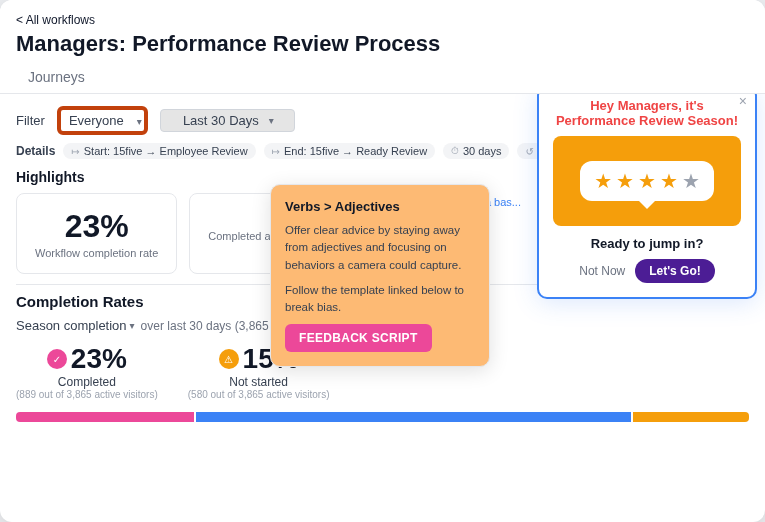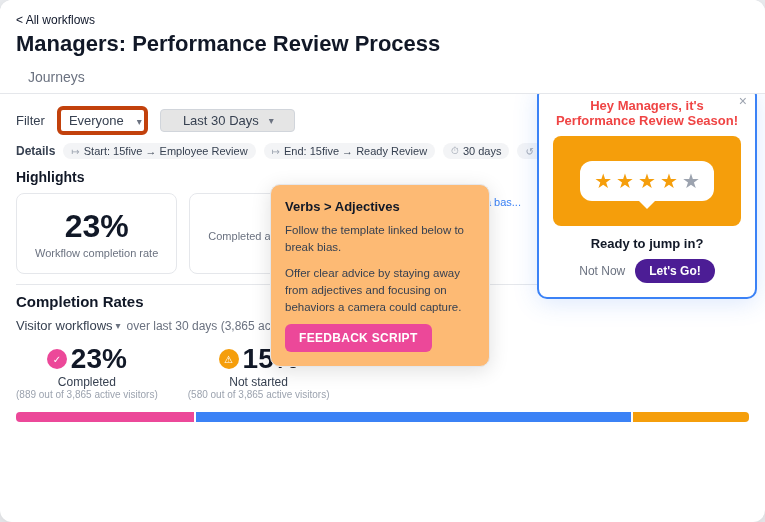--- a/index.html
+++ b/index.html
@@ -466,21 +466,21 @@
         </div>
       </div>
     </div>
 
     <div class="divider"></div>
 
     <div class="completion-section">
       <div class="section-title">Completion Rates</div>
       <div class="visitor-row">
         <span class="visitor-label">
-          <span>Visitor workflows</span>
+          <span>Season completion</span>
           <span class="caret">▾</span>
         </span>
         <span class="visitor-sub">over last 30 days (3,865 activ...</span>
       </div>
       <div class="stats-grid">
         <div class="stat-item">
           <div class="stat-inline">
             <span class="stat-icon-circle pink">✓</span>
             <span class="stat-big">23%</span>
           </div>
@@ -499,22 +499,22 @@
 
       <div class="bar-row">
         <div class="bar-seg bar-pink"></div>
         <div class="bar-seg bar-blue"></div>
         <div class="bar-seg bar-orange"></div>
       </div>
     </div>
 
     <div class="verbs-card">
       <div class="verbs-title">Verbs &gt; Adjectives</div>
+      <div class="verbs-body">Offer clear advice by staying away from adjectives and focusing on behaviors a camera could capture.</div>
       <div class="verbs-body">Follow the template linked below to break bias.</div>
-      <div class="verbs-body">Offer clear advice by staying away from adjectives and focusing on behaviors a camera could capture.</div>
       <button class="feedback-btn">FEEDBACK SCRIPT</button>
     </div>
 
     <div class="notif-popup">
       <button class="notif-close">×</button>
       <div class="notif-header">Hey Managers, it's Performance Review Season!</div>
       <div class="notif-image">
         <div class="stars-speech">
           <span class="star filled">★</span>
           <span class="star filled">★</span>

